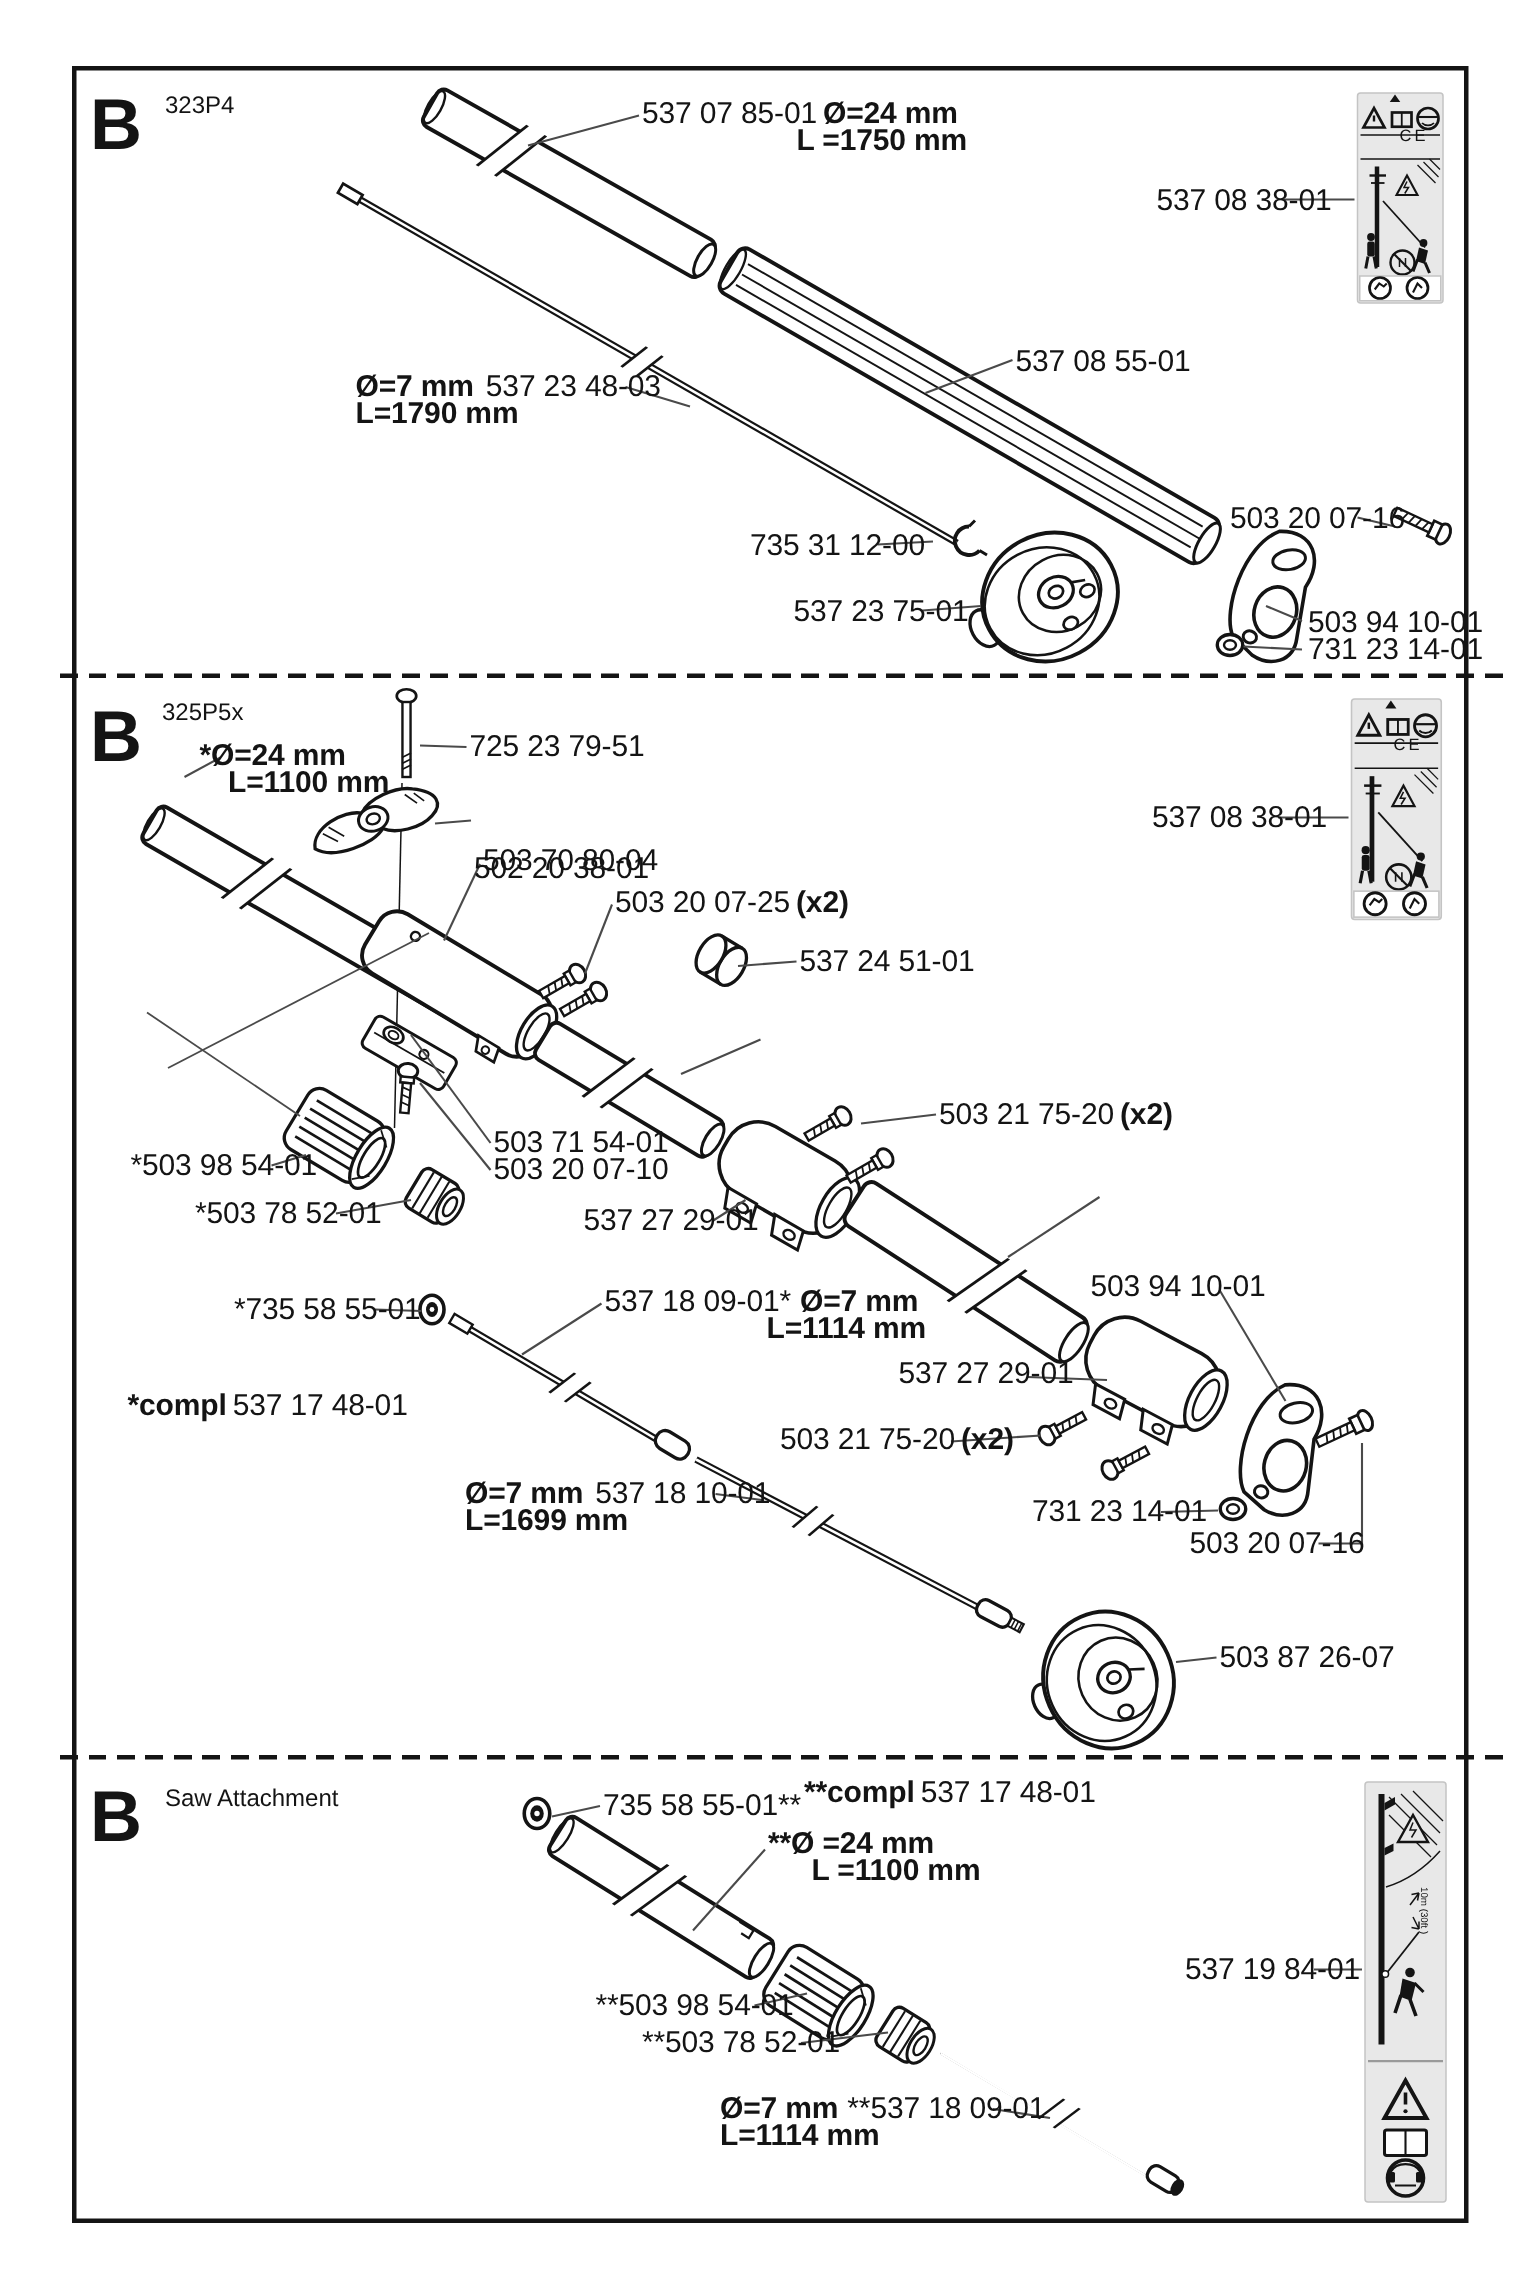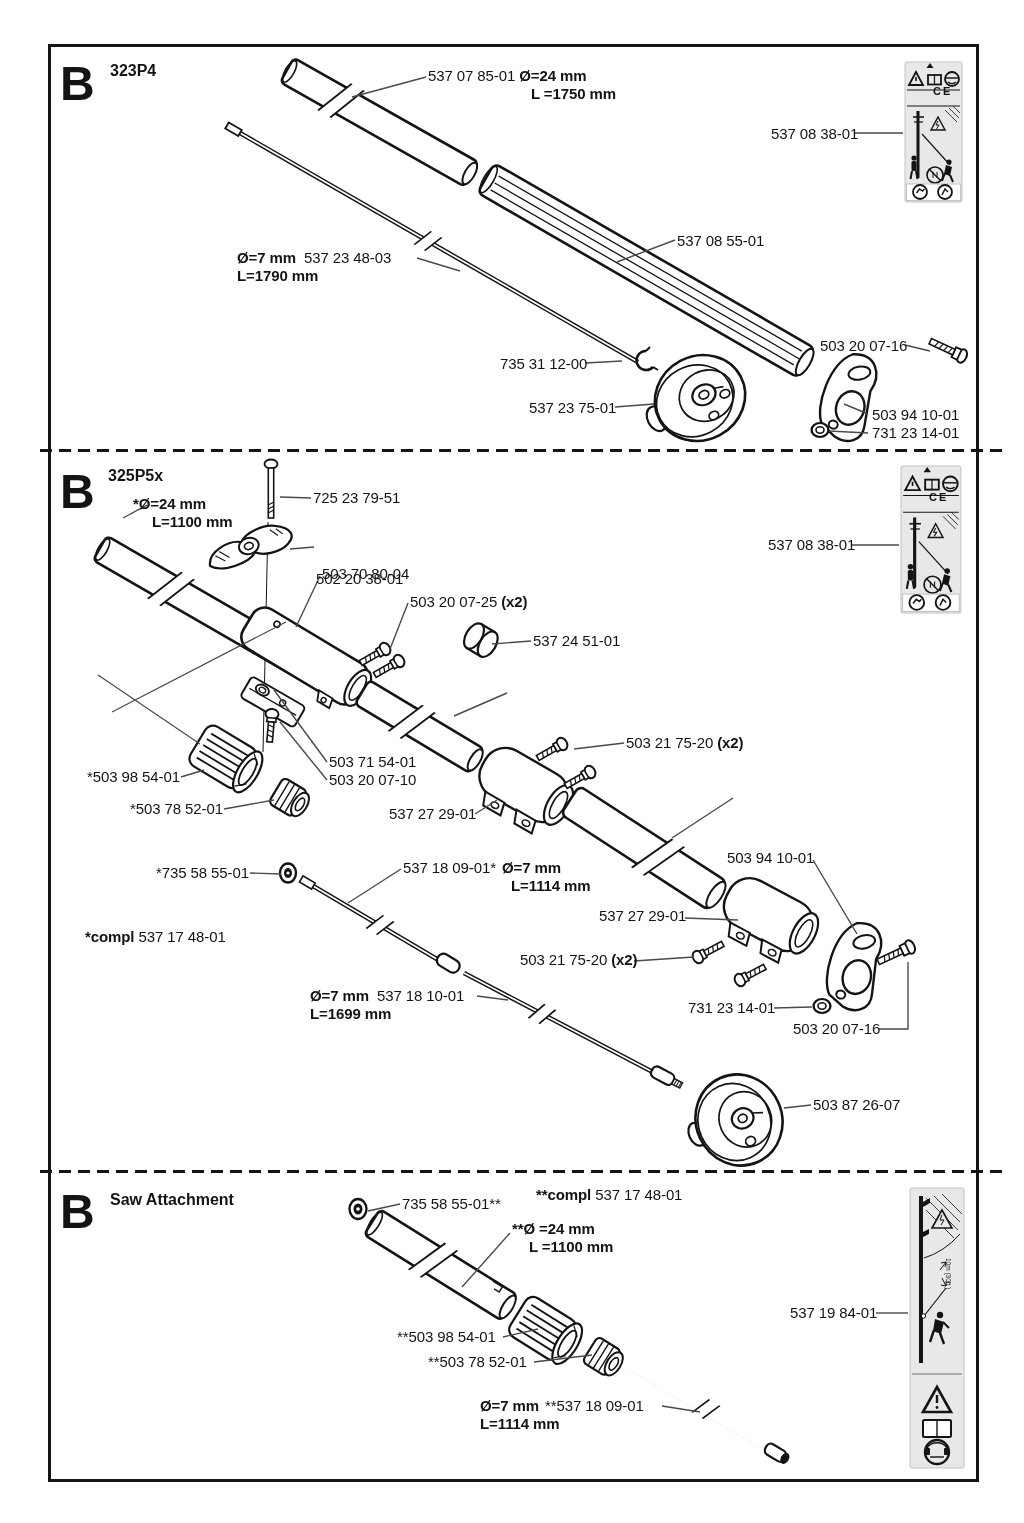--- a/index.html
+++ b/index.html
@@ -4,27 +4,27 @@
 <style>
   *{margin:0;padding:0;box-sizing:border-box}
   html,body{width:1024px;height:1523px;background:#fff}
   body{position:relative;font-family:"Liberation Sans",sans-serif;color:#141414}
   .page{position:absolute;inset:0;background:#fff;overflow:hidden}
   .frame{position:absolute;left:48px;top:44px;width:931px;height:1438px;border:3px solid #141414}
   .divider{position:absolute;left:40px;width:962px;height:3px;
     background:repeating-linear-gradient(90deg,#141414 0 12px,transparent 12px 19px)}
   .art{position:absolute;left:0;top:0}
   .sec-letter{position:absolute;font-size:48px;font-weight:900;line-height:1;letter-spacing:-1px}
-  .sec-model{position:absolute;font-size:16px;font-weight:700}
-  .lbl{position:absolute;font-size:15px;line-height:18px;white-space:nowrap;letter-spacing:-.1px}
+  .sec-model{position:absolute;font-size:16px;font-weight:400}
+  .lbl{position:absolute;font-size:20px;line-height:18px;white-space:nowrap;letter-spacing:-.1px}
   .lbl .b{font-weight:700}
   .ml2{margin-left:2px}.ml4{margin-left:4px}.ml6{margin-left:6px}.ml8{margin-left:8px}
-  .ml13{margin-left:17px}.ml19{margin-left:19px}.ml94{margin-left:94px}.ml98{margin-left:98px}
+  .ml13{margin-left:29px}.ml19{margin-left:19px}.ml94{margin-left:94px}.ml98{margin-left:98px}
   .ml103{margin-left:103px}.ml108{margin-left:108px}
-  .ce{position:absolute;font-size:11px;font-weight:700;letter-spacing:2px}
+  .ce{position:absolute;font-size:11px;font-weight:400;letter-spacing:2px}
   .dist{position:absolute;font-size:6.5px;white-space:nowrap;transform:rotate(90deg);transform-origin:left top}
 </style>
 </head>
 <body>
 
 <div class="page">
 
   <div class="frame"></div>
   <div class="divider" style="top:449px"></div>
   <div class="divider" style="top:1170px"></div>

